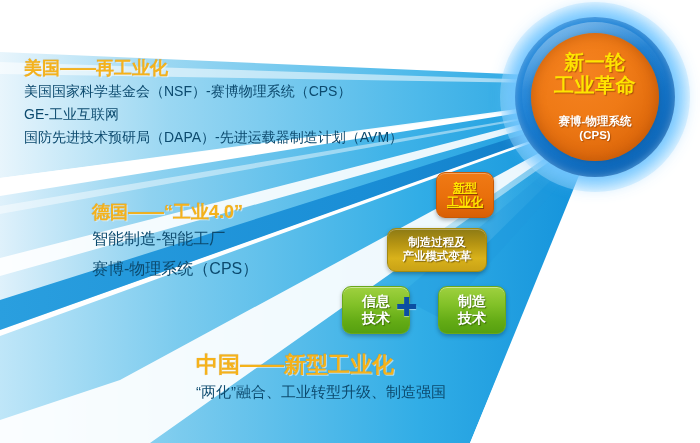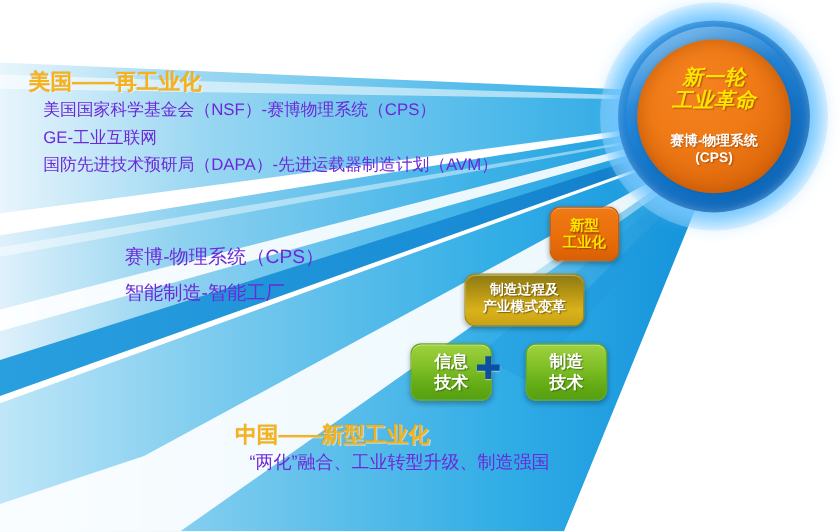--- a/index.html
+++ b/index.html
@@ -40,61 +40,61 @@
     background:linear-gradient(160deg, rgba(255,255,255,.45) 0%, rgba(255,255,255,.05) 35%, rgba(255,255,255,0) 60%);
   }
   .core{
     position:absolute;left:31px;top:31px;width:128px;height:128px;border-radius:50%;
     background:radial-gradient(circle at 40% 32%, #f58220 0%, #ef7a16 40%, #e06a0c 72%, #d96207 100%);
     box-shadow:inset 0 0 14px rgba(120,50,0,.35), 0 0 6px rgba(0,0,0,.18);
     display:flex;flex-direction:column;align-items:center;justify-content:center;
     text-align:center;
   }
   .core-title{
-    color:#ffe400;font-weight:bold;font-size:17px;line-height:1.12;
+    color:#ffe400;font-weight:bold;font-size:20px;line-height:1.12;
     text-shadow:1px 1px 1px rgba(120,50,0,.55);
     letter-spacing:.5px;
-    font-style:italic;
   }
   .core-sub{
     color:#ffffff;font-weight:bold;font-size:11.5px;line-height:1.2;margin-top:19px;
     text-shadow:1px 1px 1px rgba(120,50,0,.5);
   }
 
   
   .block{position:absolute;}
   .hd{
     color:#f5b21a;font-weight:bold;font-size:18px;
     text-shadow:1px 1px 0 rgba(255,255,255,.55), 0 0 1px rgba(120,80,0,.4);
     white-space:nowrap;
   }
   .ln{
-    color:#6d28d9;font-size:14px;line-height:1.65;white-space:nowrap;margin-left:12px;
+    color:#0c4a6e;font-size:14px;line-height:1.65;white-space:nowrap;
   }
   .ln.big{font-size:16px;line-height:1.85;}
 
   .us{left:24px;top:56px;}
   .de{left:92px;top:200px;}
   .cn{left:196px;top:350px;}
-  .cn .hd{font-size:18px;}
+  .cn .hd{font-size:22px;}
   .cn .ln{font-size:15px;text-align:center;}
 
   
   .box{
     position:absolute;border-radius:9px;
     display:flex;align-items:center;justify-content:center;text-align:center;
     font-weight:bold;line-height:1.2;
   }
   .box-new-ind{
-    left:458px;top:172px;width:56px;height:44px;
+    left:436px;top:172px;width:56px;height:44px;
     background:linear-gradient(180deg,#f07a15 0%,#e96f0b 55%,#d95f05 100%);
     border:1px solid #c85a06;
     box-shadow:0 2px 4px rgba(0,0,0,.3), inset 0 1px 0 rgba(255,255,255,.3);
     color:#ffe400;font-size:12px;
     text-shadow:1px 1px 1px rgba(110,45,0,.6);
+    text-decoration:underline;
   }
   .box-mfg-change{
     left:387px;top:228px;width:98px;height:42px;
     background:linear-gradient(180deg,#8c7a15 0%,#b59412 35%,#d9b21b 70%,#c9a216 100%);
     border:1px solid #a38a10;
     box-shadow:0 2px 4px rgba(0,0,0,.3), inset 0 1px 0 rgba(255,255,255,.35);
     color:#ffffff;font-size:11.5px;
     text-shadow:1px 1px 1px rgba(80,60,0,.7);
   }
   .box-green{
@@ -201,22 +201,23 @@
   </div>
 
   <div class="block us">
     <div class="hd">美国——再工业化</div>
     <div class="ln">美国国家科学基金会（NSF）-赛博物理系统（CPS）</div>
     <div class="ln">GE-工业互联网</div>
     <div class="ln">国防先进技术预研局（DAPA）-先进运载器制造计划（AVM）</div>
   </div>
 
   <div class="block de">
+    <div class="hd">德国——“工业4.0”</div>
+    <div class="ln big">智能制造-智能工厂</div>
     <div class="ln big">赛博-物理系统（CPS）</div>
-    <div class="ln big">智能制造-智能工厂</div>
   </div>
 
   <div class="block cn">
     <div class="hd">中国——新型工业化</div>
     <div class="ln">“两化”融合、工业转型升级、制造强国</div>
   </div>
 
   <div class="box box-new-ind">
     <div>
       <span class="bxline">新型</span>

